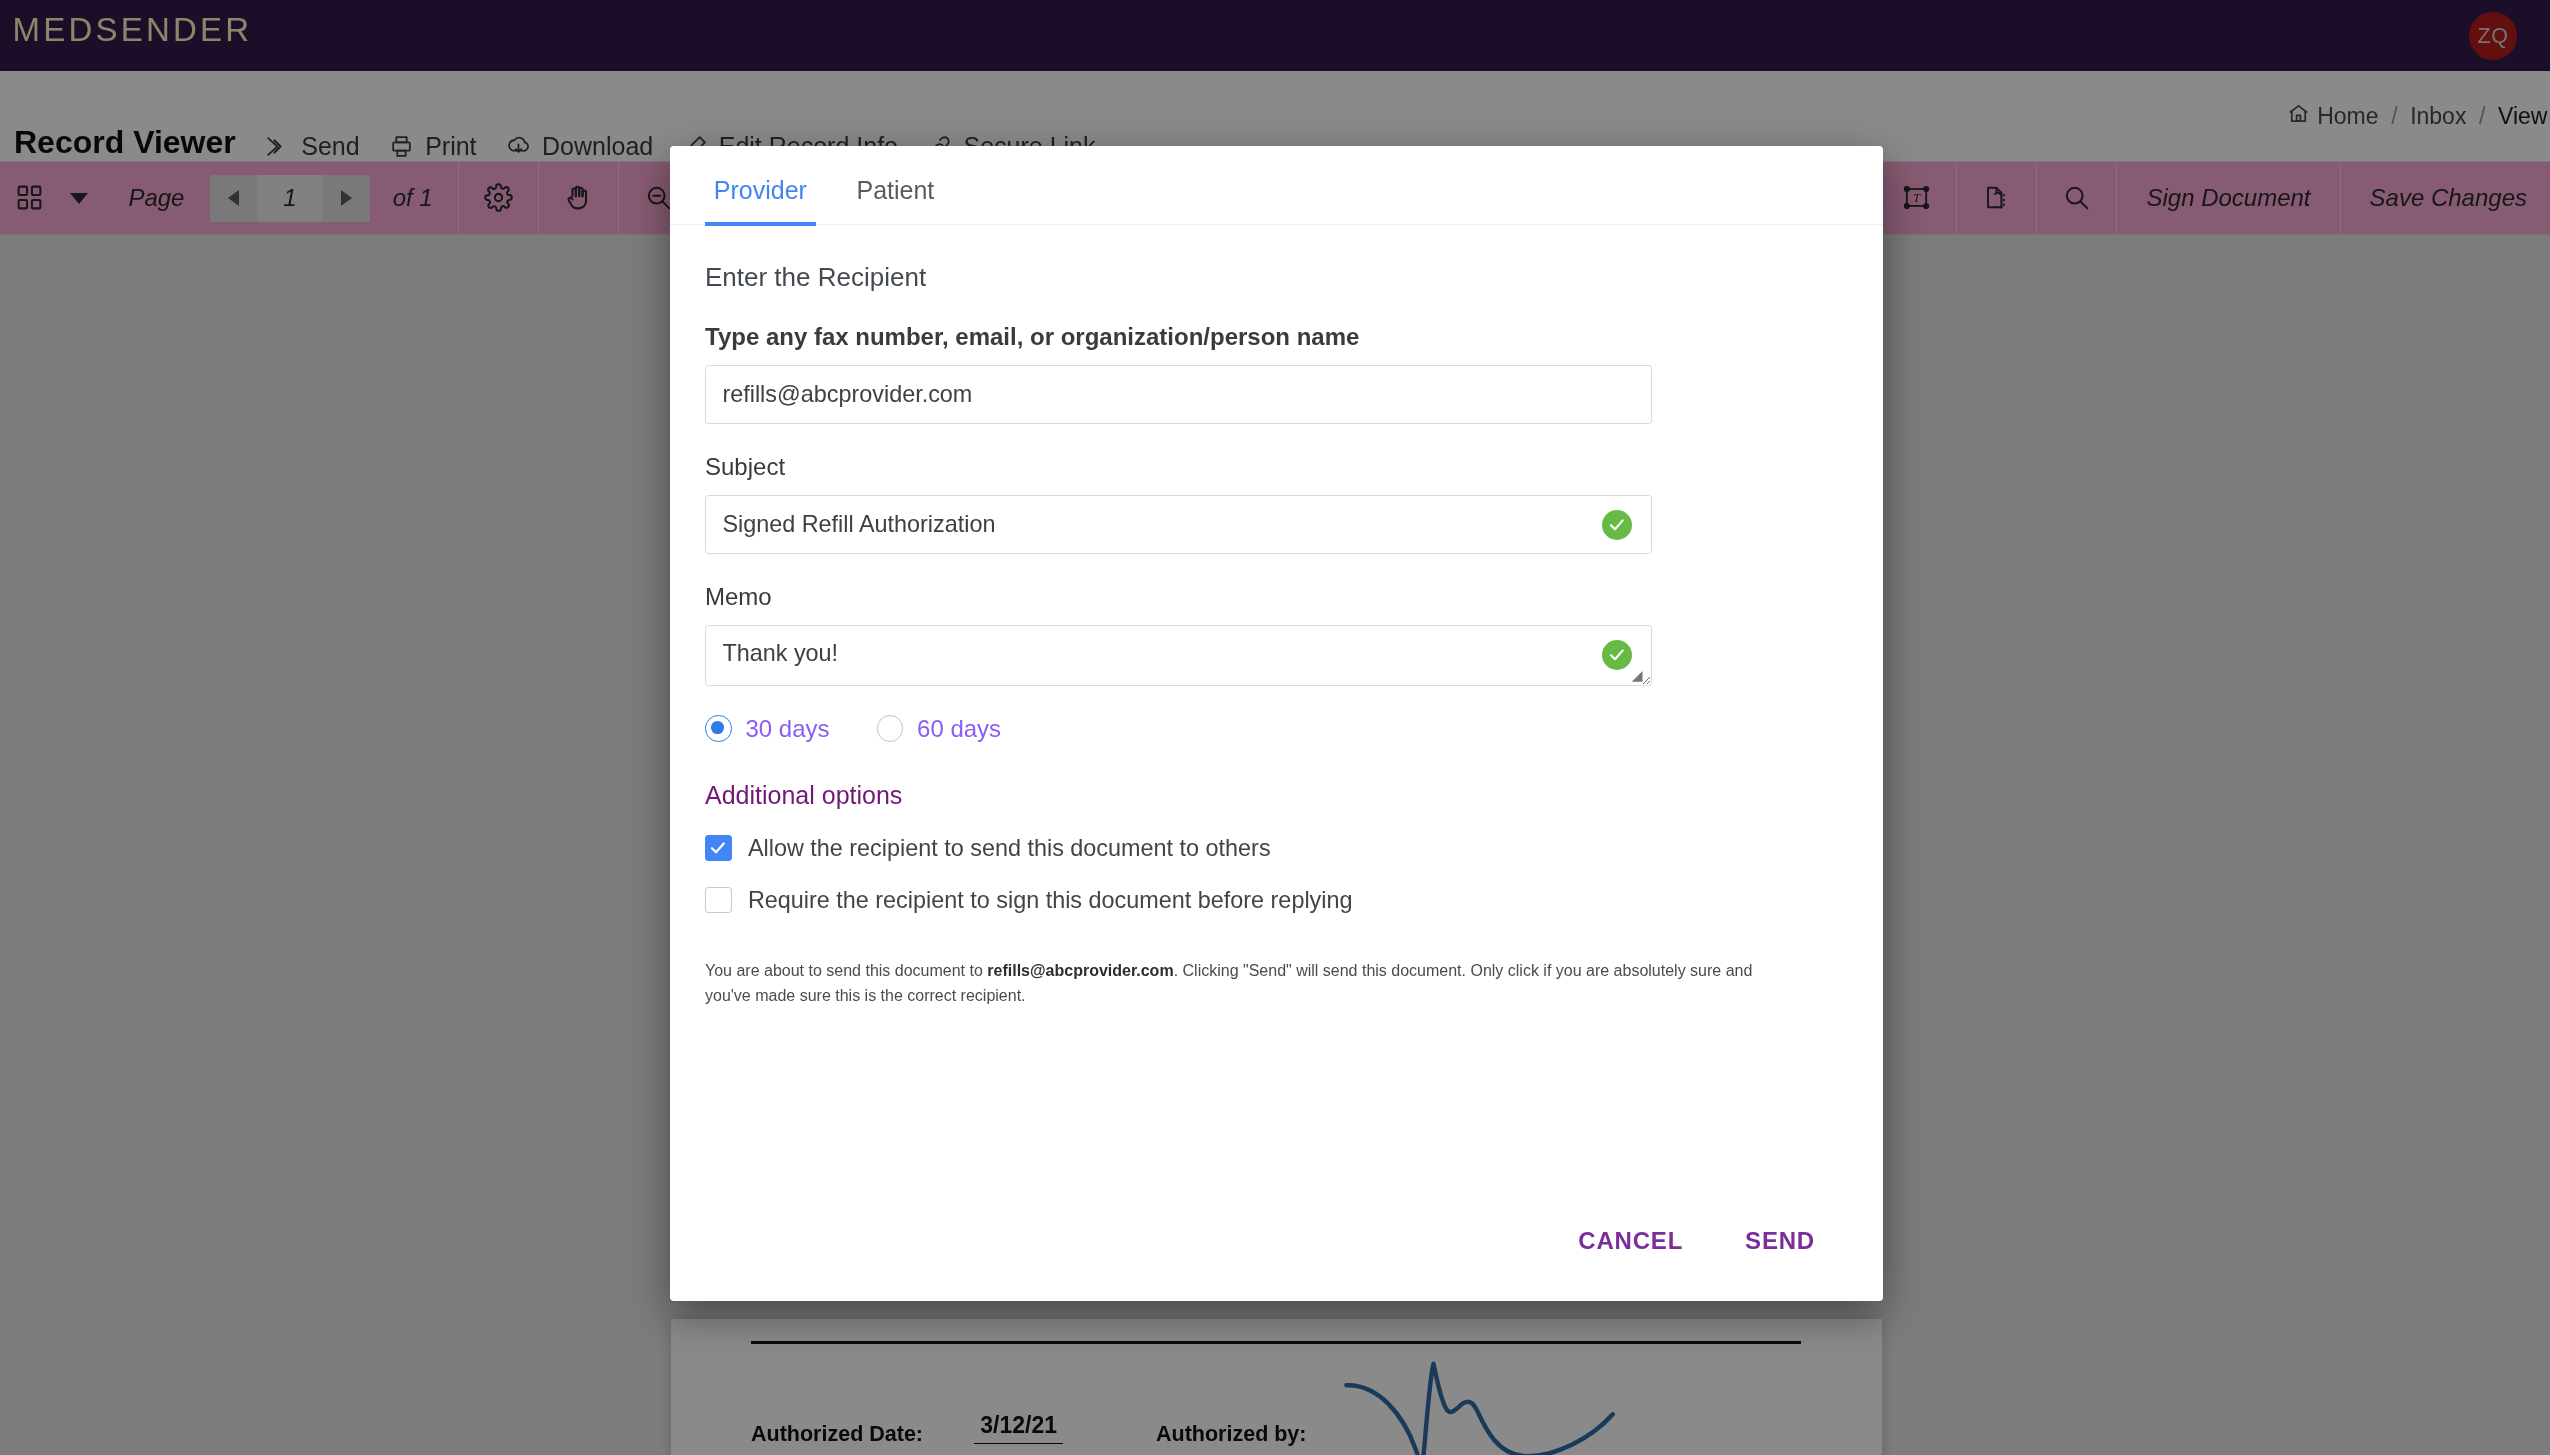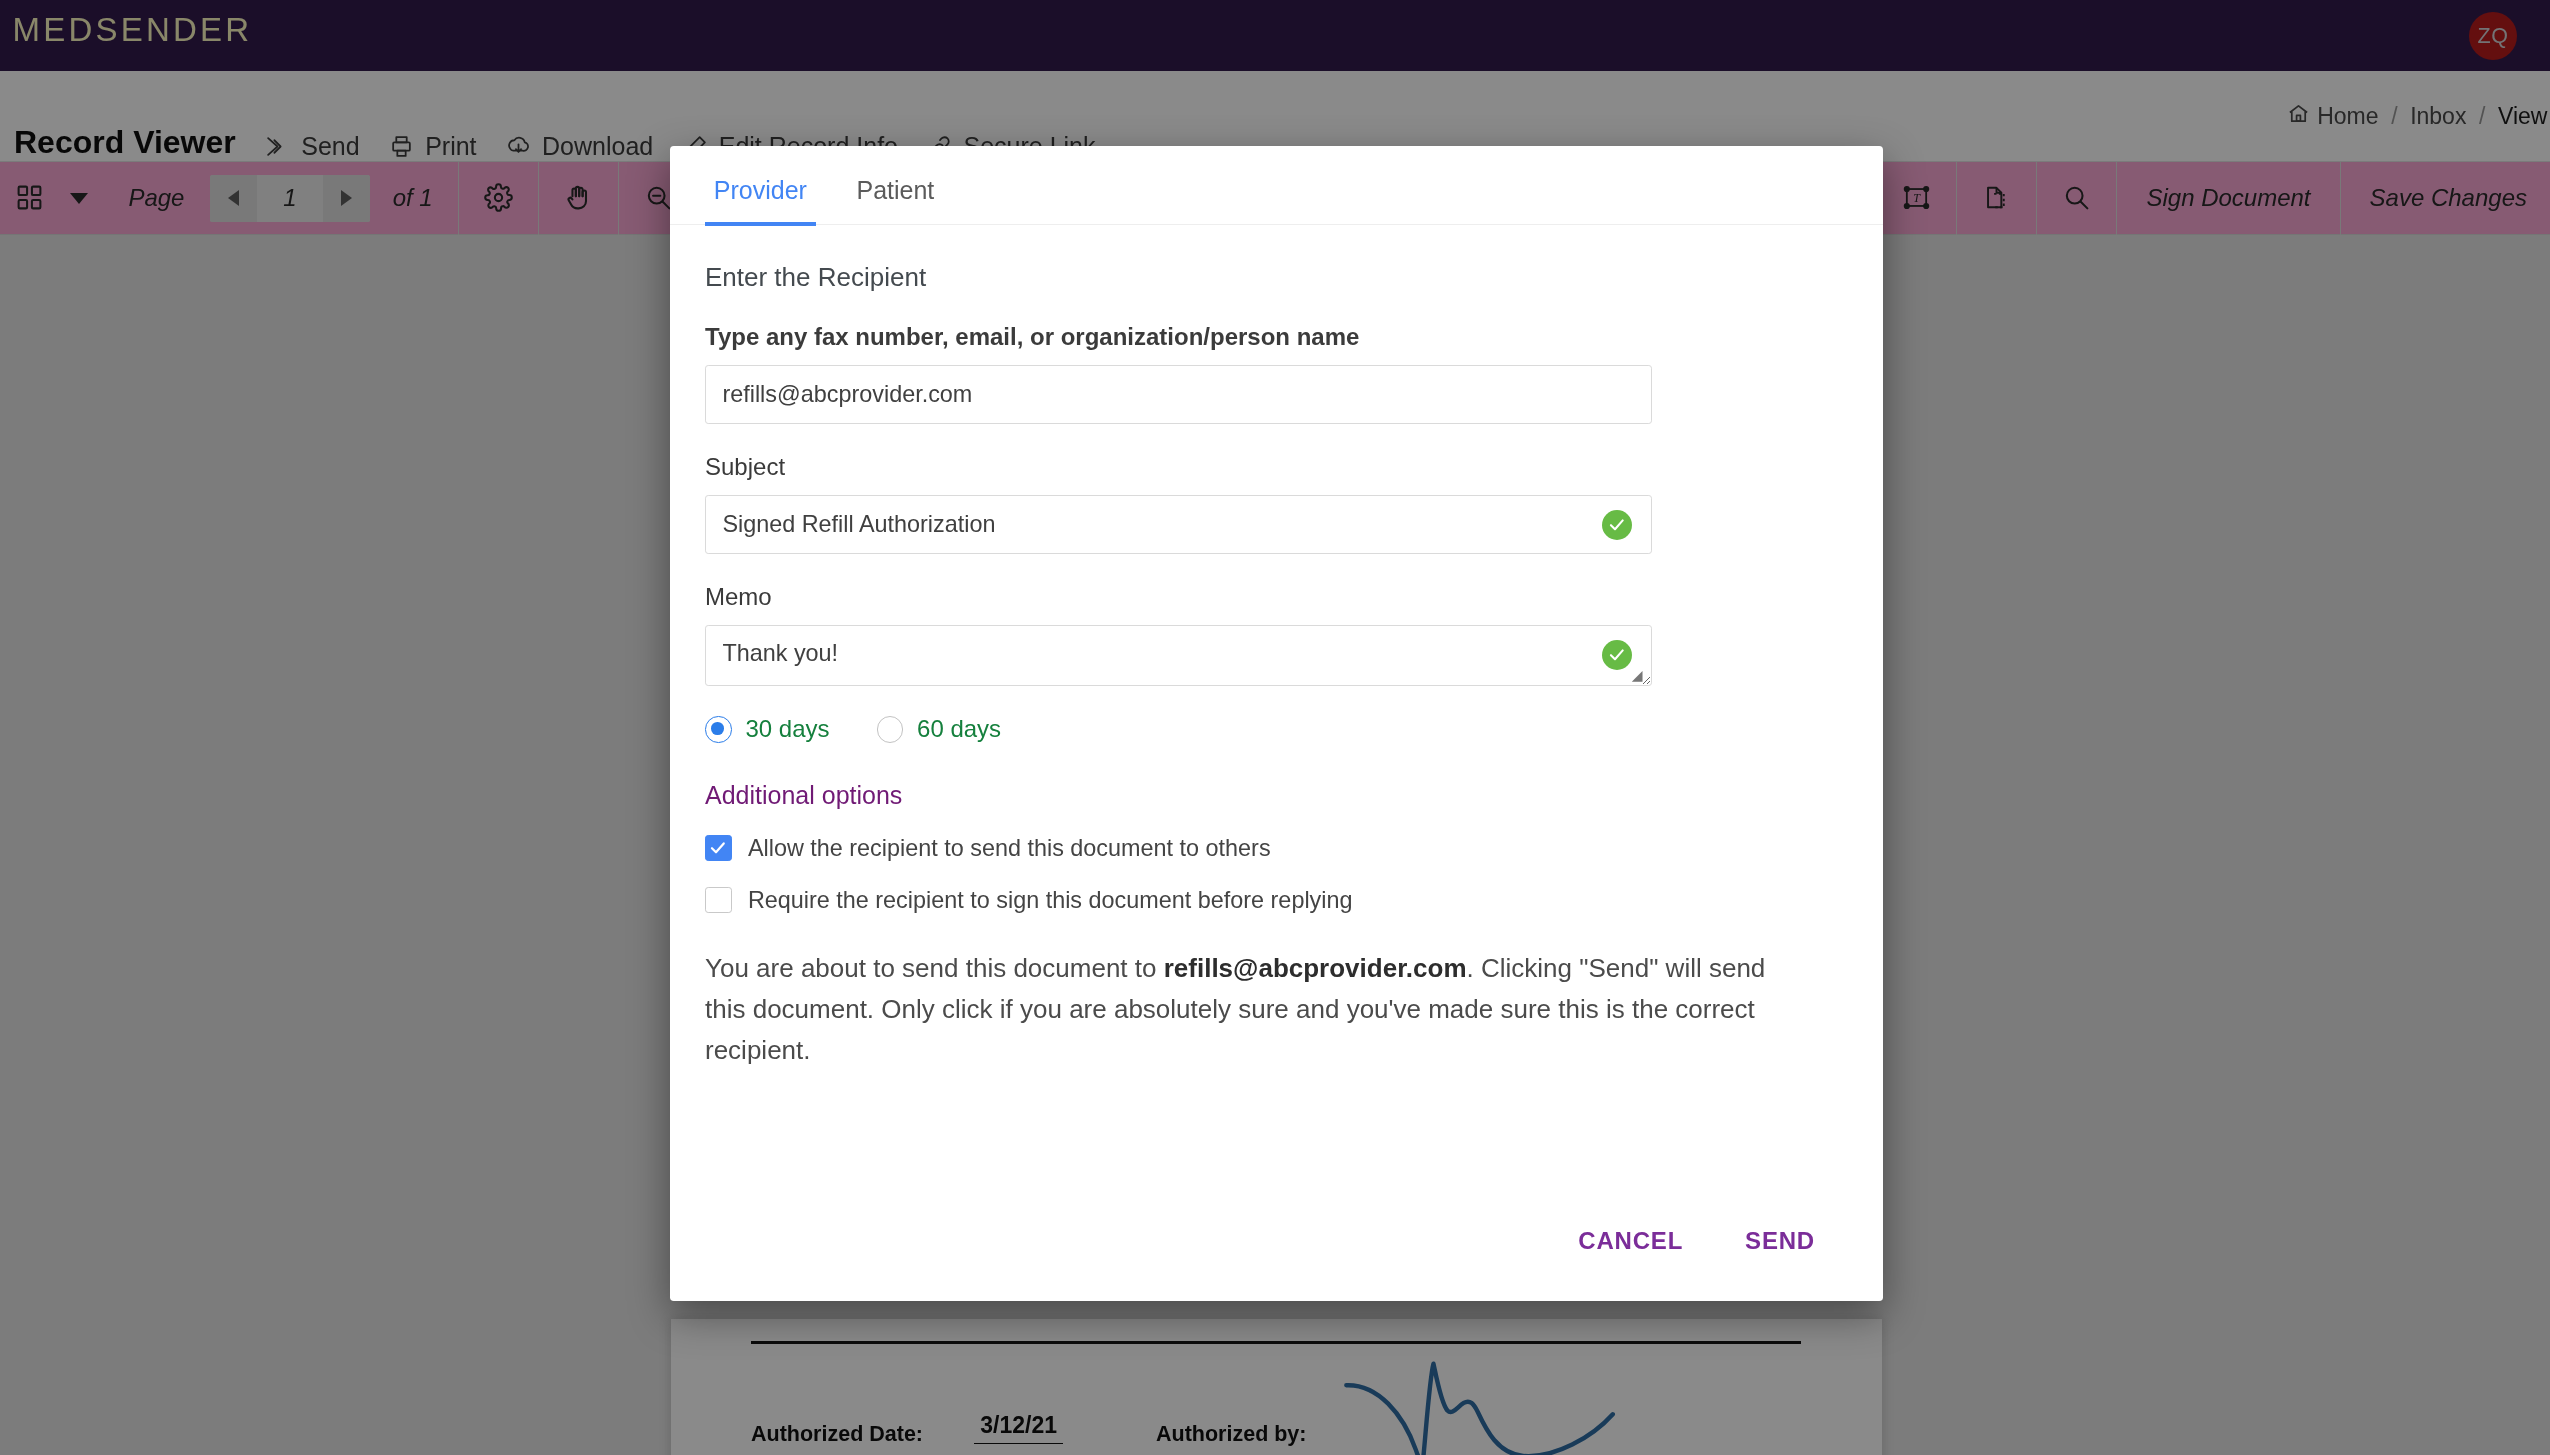--- a/index.html
+++ b/index.html
@@ -160,32 +160,32 @@
     position: absolute; right: 20px; top: 15px; width: 30px; height: 30px; border-radius: 50%;
     background: #67bb45; display: flex; align-items: center; justify-content: center;
   }
   .okdot svg { width: 17.7px; height: 17.7px; }
   .resize-grip { position: absolute; right: 6.3px; bottom: 6.3px; width: 14px; height: 14px; color: #777; font-size: 14px; line-height: 14px; }
 
   .access-row { margin-top: 39px; display: flex; align-items: center; gap: 6.3px; font-size: 25px; color: #3a3a3a; }
   .qmark { width: 21.5px; height: 21.5px; border: 1.6px solid #444; border-radius: 50%; display: inline-flex; align-items: center; justify-content: center; font-size: 15px; color: #444; }
 
   .radios { margin-top: 26.5px; display: flex; align-items: center; gap: 47px; }
-  .radio-opt { display: flex; align-items: flex-end; gap: 14px; font-size: 24px; color: #15803d; }
+  .radio-opt { display: flex; align-items: center; gap: 14px; font-size: 24px; color: #8b5cf6; }
   .radio { width: 26.5px; height: 26.5px; border-radius: 50%; border: 1.9px solid #c3c3c3; background: #fff; position: relative; }
   .radio.on { border-color: #2b7de9; }
   .radio.on::after { content: ""; position: absolute; left: 5px; top: 5px; width: 12.6px; height: 12.6px; border-radius: 50%; background: #2b7de9; }
 
   .addl { margin-top: 38px; font-size: 25px; color: #701a75; }
   .chk-row { margin-top: 25px; display: flex; align-items: center; gap: 16.4px; font-size: 23.4px; color: #444; }
   .chk { width: 26.5px; height: 26.5px; border-radius: 3.2px; border: 1.6px solid #c9c9c9; background: #fff; display: flex; align-items: center; justify-content: center; }
   .chk.on { background: #4285f4; border-color: #4285f4; }
   .chk svg { width: 17.7px; height: 17.7px; }
 
-  .warn { margin-top: 34px; width: 1093px; font-size: 26px; line-height: 1.58; color: #4b4b4b; }
+  .warn { margin-top: 44px; width: 1093px; font-size: 16px; line-height: 1.58; color: #4b4b4b; }
   .warn b { font-weight: 700; color: #2d2d2d; }
 
   .footer {
     position: absolute; left: 0; right: 0; bottom: 0; height: 120px;
     display: flex; align-items: center; justify-content: flex-end; gap: 34px;
     padding-right: 54px;
   }
   .btn-flat {
     background: none; border: none; cursor: pointer;
     font-family: "Liberation Sans", sans-serif;

